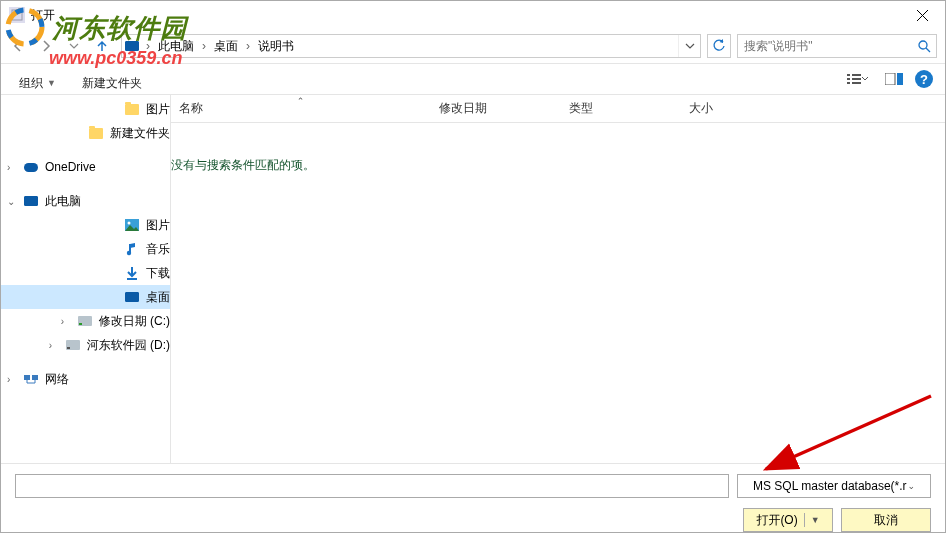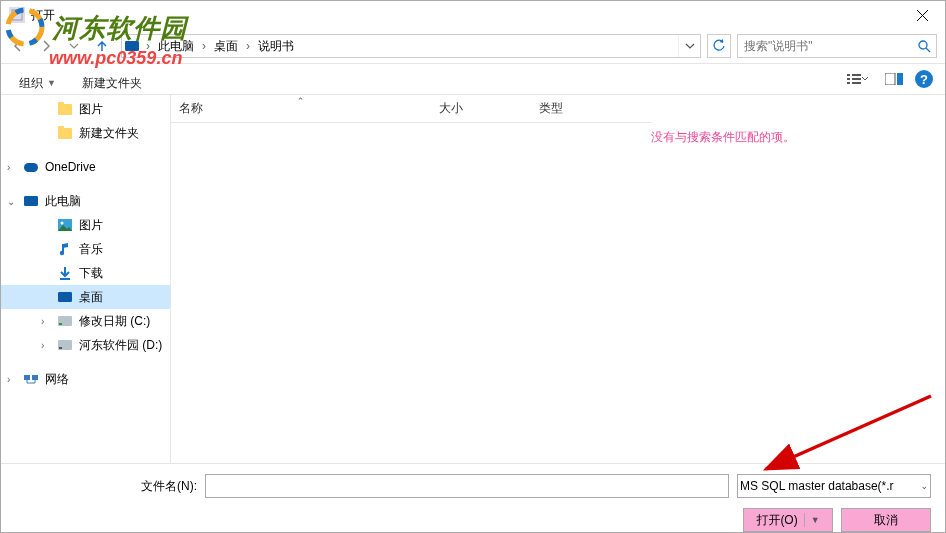--- a/index.html
+++ b/index.html
@@ -33,51 +33,51 @@
 .toolbar { height: 32px; border-top: 1px solid #e5e5e5; border-bottom: 1px solid #e5e5e5; background: #fff; display: flex; align-items: center; padding: 0 12px; }
 .toolbar .tb-btn { padding: 4px 6px; margin-right: 14px; color: #222; cursor: pointer; display:flex; align-items:center; gap:4px;margin-top:8px; }
 .toolbar .tb-drop { font-size:9px; color:#666; }
 .toolbar .right { margin-left: auto; display: flex; align-items: center; gap: 6px; }
 .toolbar .right .ibtn { width: 30px; height: 20px; display:flex; align-items:center; justify-content:center; color:#333; border:1px solid transparent; }
 .help-icon { width:18px; height:18px; border-radius:50%; background:#1979ca; color:#fff; display:flex; align-items:center; justify-content:center; font-weight:bold; font-size:13px; }
 
 .main { display: flex; height: 368px; }
 .sidebar { width: 170px; border-right: 1px solid #e5e5e5; overflow-y: auto; padding: 2px 0; }
 .side-item { height: 24px; display: flex; align-items: center; padding-left: 20px; cursor: pointer; gap: 6px; }
-.side-item.indent { padding-left: 54px; }
+.side-item.indent { padding-left: 38px; justify-content: flex-end; }
 .side-item.selected { background: #cce8ff; }
 .side-item .exp { width: 10px; font-size:10px; color:#666; margin-left:-14px; }
 .side-icon { width: 16px; height: 16px; display:flex; align-items:center; justify-content:center; }
 .folder-ico { width:14px; height:11px; background:#ffd666; border-radius:1px; position:relative; }
 .folder-ico::before { content:''; position:absolute; top:-2px; left:0; width:6px; height:2px; background:#ffd666; border-radius:1px 1px 0 0; }
 .monitor-ico { width:14px; height:10px; border:1px solid #0a5aa6; background:#0a5aa6; border-radius:1px; position:relative; }
 .monitor-ico.desk { background:#0a5aa6; }
 .disk-ico { width:14px; height:10px; background:#b8c4cc; border-radius:1px; position:relative; }
 .disk-ico::after { content:''; position:absolute; bottom:1px; left:1px; width:3px; height:2px; background:#2a9a2a; }
 .disk-ico.d::after { background:#555; }
 .cloud-ico { width:14px; height:9px; background:#0a5aa6; border-radius:5px; }
 
-.filearea { flex: 1; display: flex; flex-direction: row; }
+.filearea { flex: 1; display: flex; flex-direction: column; }
 .columns { height: 28px; border-bottom: 1px solid #e5e5e5; display: flex; align-items: center; color: #333; }
 .col { padding: 0 8px; height:100%; display:flex; align-items:center; border-right: 1px solid transparent; position:relative; }
 .col.name { width: 260px; }
 .col.date { width: 130px; }
 .col.type { width: 120px; }
 .col.size { width: 100px; }
 .sort-caret { position:absolute; top:1px; left:50%; transform:translateX(-50%); font-size:9px; color:#555; }
-.empty-msg { text-align: center; color: #ec4899; margin-top: 34px; font-size: 12px; }
+.empty-msg { text-align: left; color: #14532d; margin-top: 34px; font-size: 12px; }
 
 .footer { border-top: 1px solid #e5e5e5; background: #fff; padding: 10px 14px 12px 14px; }
 .fn-row { display: flex; align-items: center; margin-bottom: 10px; }
 .fn-label { width: 190px; text-align: right; padding-right: 8px; font-size: 12px; }
 .fn-input { flex: 1; height: 24px; border: 1px solid #aaa; padding: 0 4px; font-size:12px; outline:none; }
-.fn-combo { width: 194px; height: 24px; border: 1px solid #aaa; margin-left: 8px; display:flex; align-items:center; padding:0 2px; justify-content:space-between; cursor:pointer; background:#fff; }
+.fn-combo { width: 194px; height: 24px; border: 1px solid #aaa; margin-left: 8px; display:flex; align-items:center; padding:0 15px; justify-content:space-between; cursor:pointer; background:#fff; }
 .fn-combo .ctext { white-space:nowrap; overflow:hidden; font-size:12px; }
 .btn-row { display: flex; justify-content: flex-end; gap: 8px; }
-.btn { width: 90px; height: 24px; border: 1px solid #aaa; background: #f9a8d4; display:flex; align-items:center; justify-content:center; cursor:pointer; font-size:12px; gap:4px; }
+.btn { width: 90px; height: 24px; border: 1px solid #aaa; background: #fef9c3; display:flex; align-items:center; justify-content:center; cursor:pointer; font-size:12px; gap:4px; }
 .btn .bdrop { font-size:9px; color:#555; }
 
 .arrow-overlay { position: absolute; pointer-events: none; z-index: 200; }
 
 
 .sidebar::-webkit-scrollbar { width: 16px; }
 .sidebar::-webkit-scrollbar-track { background: #f0f0f0; }
 .sidebar::-webkit-scrollbar-thumb { background: #c2c2c2; }
 .sidebar::-webkit-scrollbar-button { background:#f0f0f0; height:16px; }
 </style>
@@ -294,34 +294,36 @@
         </span>
         <span>网络</span>
       </div>
     </div>
   <div class="filearea">
     <div class="columns">
       <div class="col name">
         <span>名称</span>
         <span class="sort-caret">⌃</span>
       </div>
-      <div class="col size">
-          <span>大小</span>
+      <div class="col date">
+          <span>修改日期</span>
         </div>
       <div class="col type">
           <span>类型</span>
         </div>
+      <div class="col size">
+          <span>大小</span>
+        </div>
     </div>
     <div class="empty-msg">没有与搜索条件匹配的项。</div>
   </div>
 </div>
 
 <div class="footer">
   <div class="fn-row">
-    <div class="fn-label">文件名(N):</div>
     <input class="fn-input" value="" style="">
     <div class="fn-combo">
       <span class="ctext">MS SQL master database(*.r</span>
       <span style="font-size:9px;color:#555">⌄</span>
     </div>
   </div>
   <div class="btn-row">
     <div class="btn">
       <span>打开(O)</span>
       <span style="width:1px;height:14px;background:#aaa;margin:0 2px"></span>

